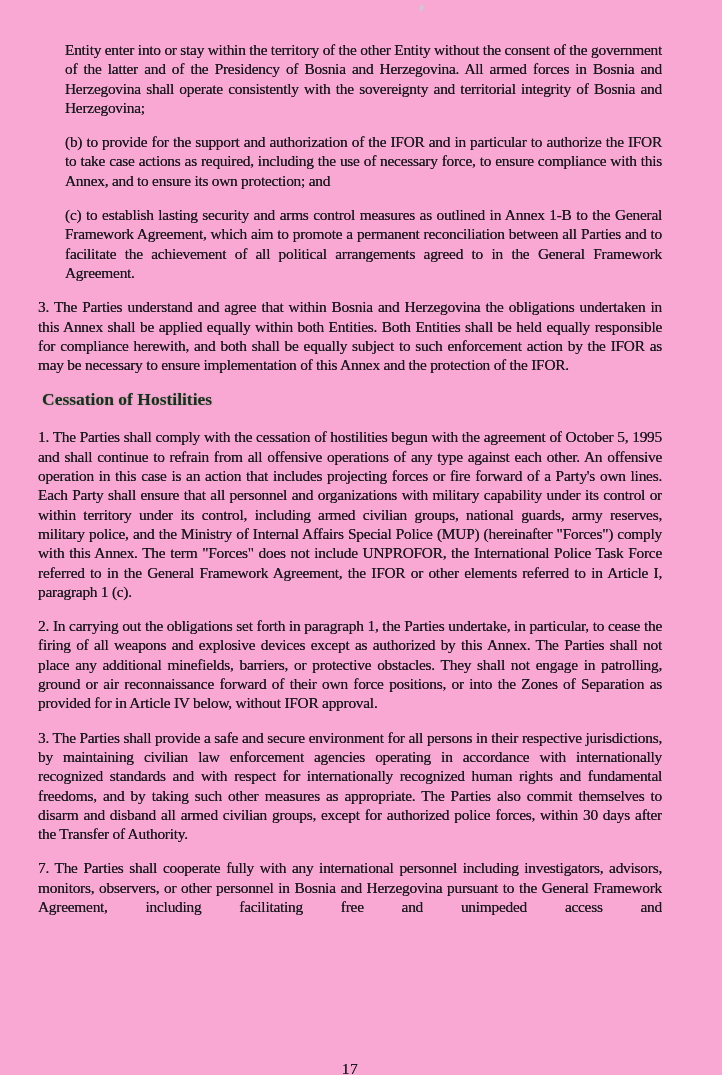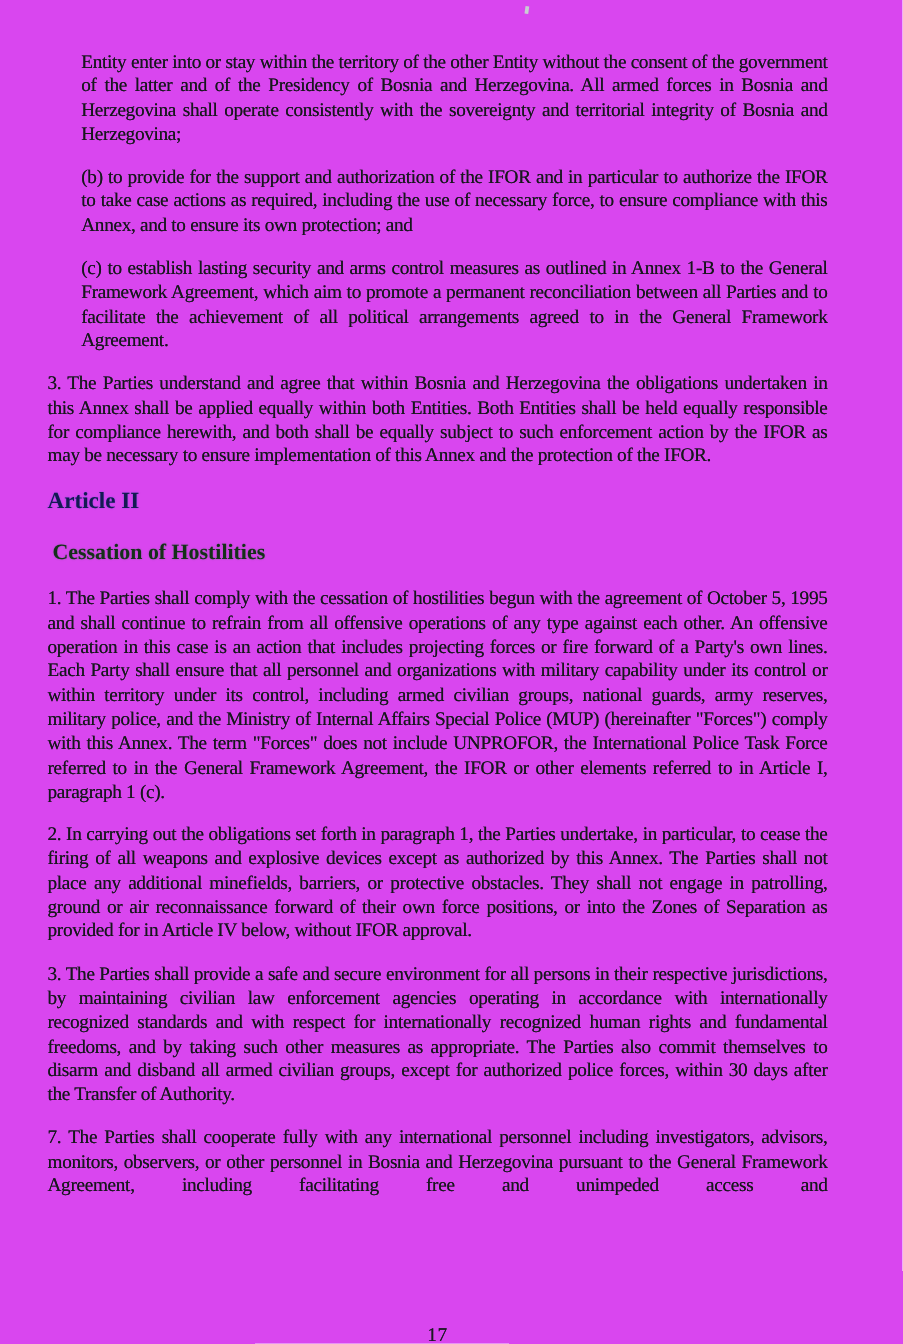--- a/index.html
+++ b/index.html
@@ -4,21 +4,21 @@
 <style>
   html, body {
     margin: 0;
     padding: 0;
     background: #ffffff;
   }
   .page {
     position: relative;
     width: 722px;
     height: 1075px;
-    background: #d946ef;
+    background: #f9a8d4;
     overflow: hidden;
     font-family: "Liberation Serif", "DejaVu Serif", serif;
     color: #17181c;
   }
   .content {
     position: absolute;
     left: 38px;
     top: 40px;
     width: 624px;
   }
@@ -85,21 +85,20 @@
   <div class="content">
 
     <p class="para indent">Entity enter into or stay within the territory of the other Entity without the consent of the government of the latter and of the Presidency of Bosnia and Herzegovina. All armed forces in Bosnia and Herzegovina shall operate consistently with the sovereignty and territorial integrity of Bosnia and Herzegovina;</p>
 
     <p class="para indent">(b) to provide for the support and authorization of the IFOR and in particular to authorize the IFOR to take case actions as required, including the use of necessary force, to ensure compliance with this Annex, and to ensure its own protection; and</p>
 
     <p class="para indent">(c) to establish lasting security and arms control measures as outlined in Annex 1-B to the General Framework Agreement, which aim to promote a permanent reconciliation between all Parties and to facilitate the achievement of all political arrangements agreed to in the General Framework Agreement.</p>
 
     <p class="para">3. The Parties understand and agree that within Bosnia and Herzegovina the obligations undertaken in this Annex shall be applied equally within both Entities. Both Entities shall be held equally responsible for compliance herewith, and both shall be equally subject to such enforcement action by the IFOR as may be necessary to ensure implementation of this Annex and the protection of the IFOR.</p>
 
-    <h2 class="article-heading">Article II</h2>
 
     <h3 class="section-heading">Cessation of Hostilities</h3>
 
     <p class="para">1. The Parties shall comply with the cessation of hostilities begun with the agreement of October 5, 1995 and shall continue to refrain from all offensive operations of any type against each other. An offensive operation in this case is an action that includes projecting forces or fire forward of a Party's own lines. Each Party shall ensure that all personnel and organizations with military capability under its control or within territory under its control, including armed civilian groups, national guards, army reserves, military police, and the Ministry of Internal Affairs Special Police (MUP) (hereinafter "Forces") comply with this Annex. The term "Forces" does not include UNPROFOR, the International Police Task Force referred to in the General Framework Agreement, the IFOR or other elements referred to in Article I, paragraph 1 (c).</p>
 
     <p class="para">2. In carrying out the obligations set forth in paragraph 1, the Parties undertake, in particular, to cease the firing of all weapons and explosive devices except as authorized by this Annex. The Parties shall not place any additional minefields, barriers, or protective obstacles. They shall not engage in patrolling, ground or air reconnaissance forward of their own force positions, or into the Zones of Separation as provided for in Article IV below, without IFOR approval.</p>
 
     <p class="para">3. The Parties shall provide a safe and secure environment for all persons in their respective jurisdictions, by maintaining civilian law enforcement agencies operating in accordance with internationally recognized standards and with respect for internationally recognized human rights and fundamental freedoms, and by taking such other measures as appropriate. The Parties also commit themselves to disarm and disband all armed civilian groups, except for authorized police forces, within 30 days after the Transfer of Authority.</p>
 
     <p class="para justify-last">7. The Parties shall cooperate fully with any international personnel including investigators, advisors, monitors, observers, or other personnel in Bosnia and Herzegovina pursuant to the General Framework Agreement, including facilitating free and unimpeded access and</p>

